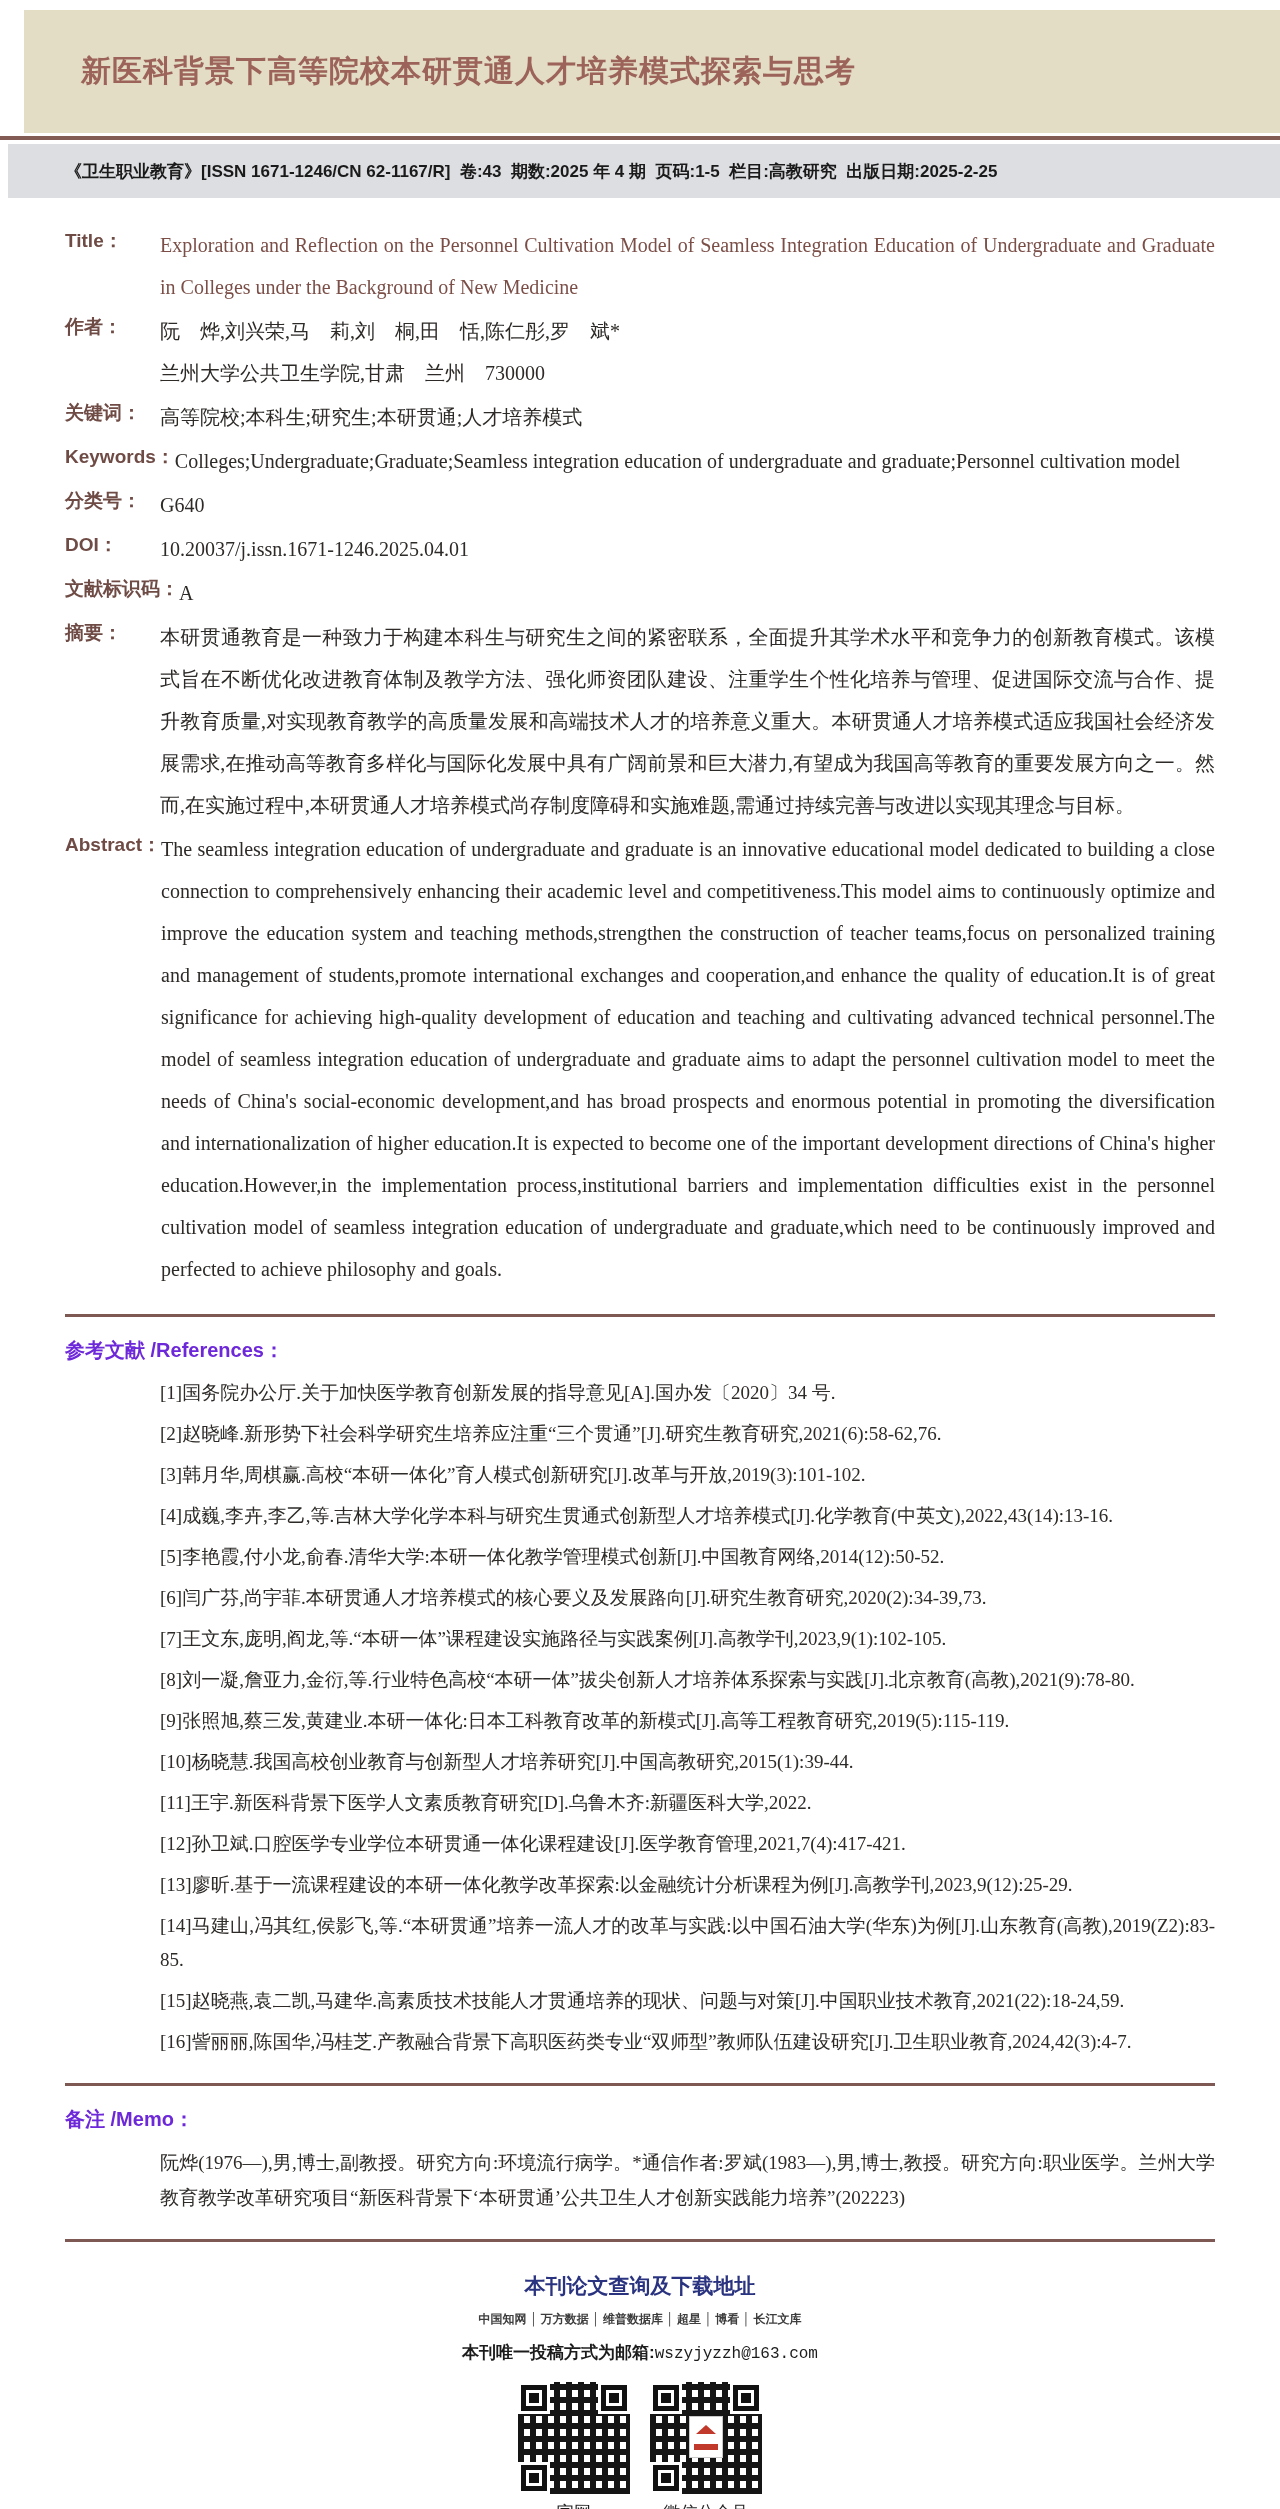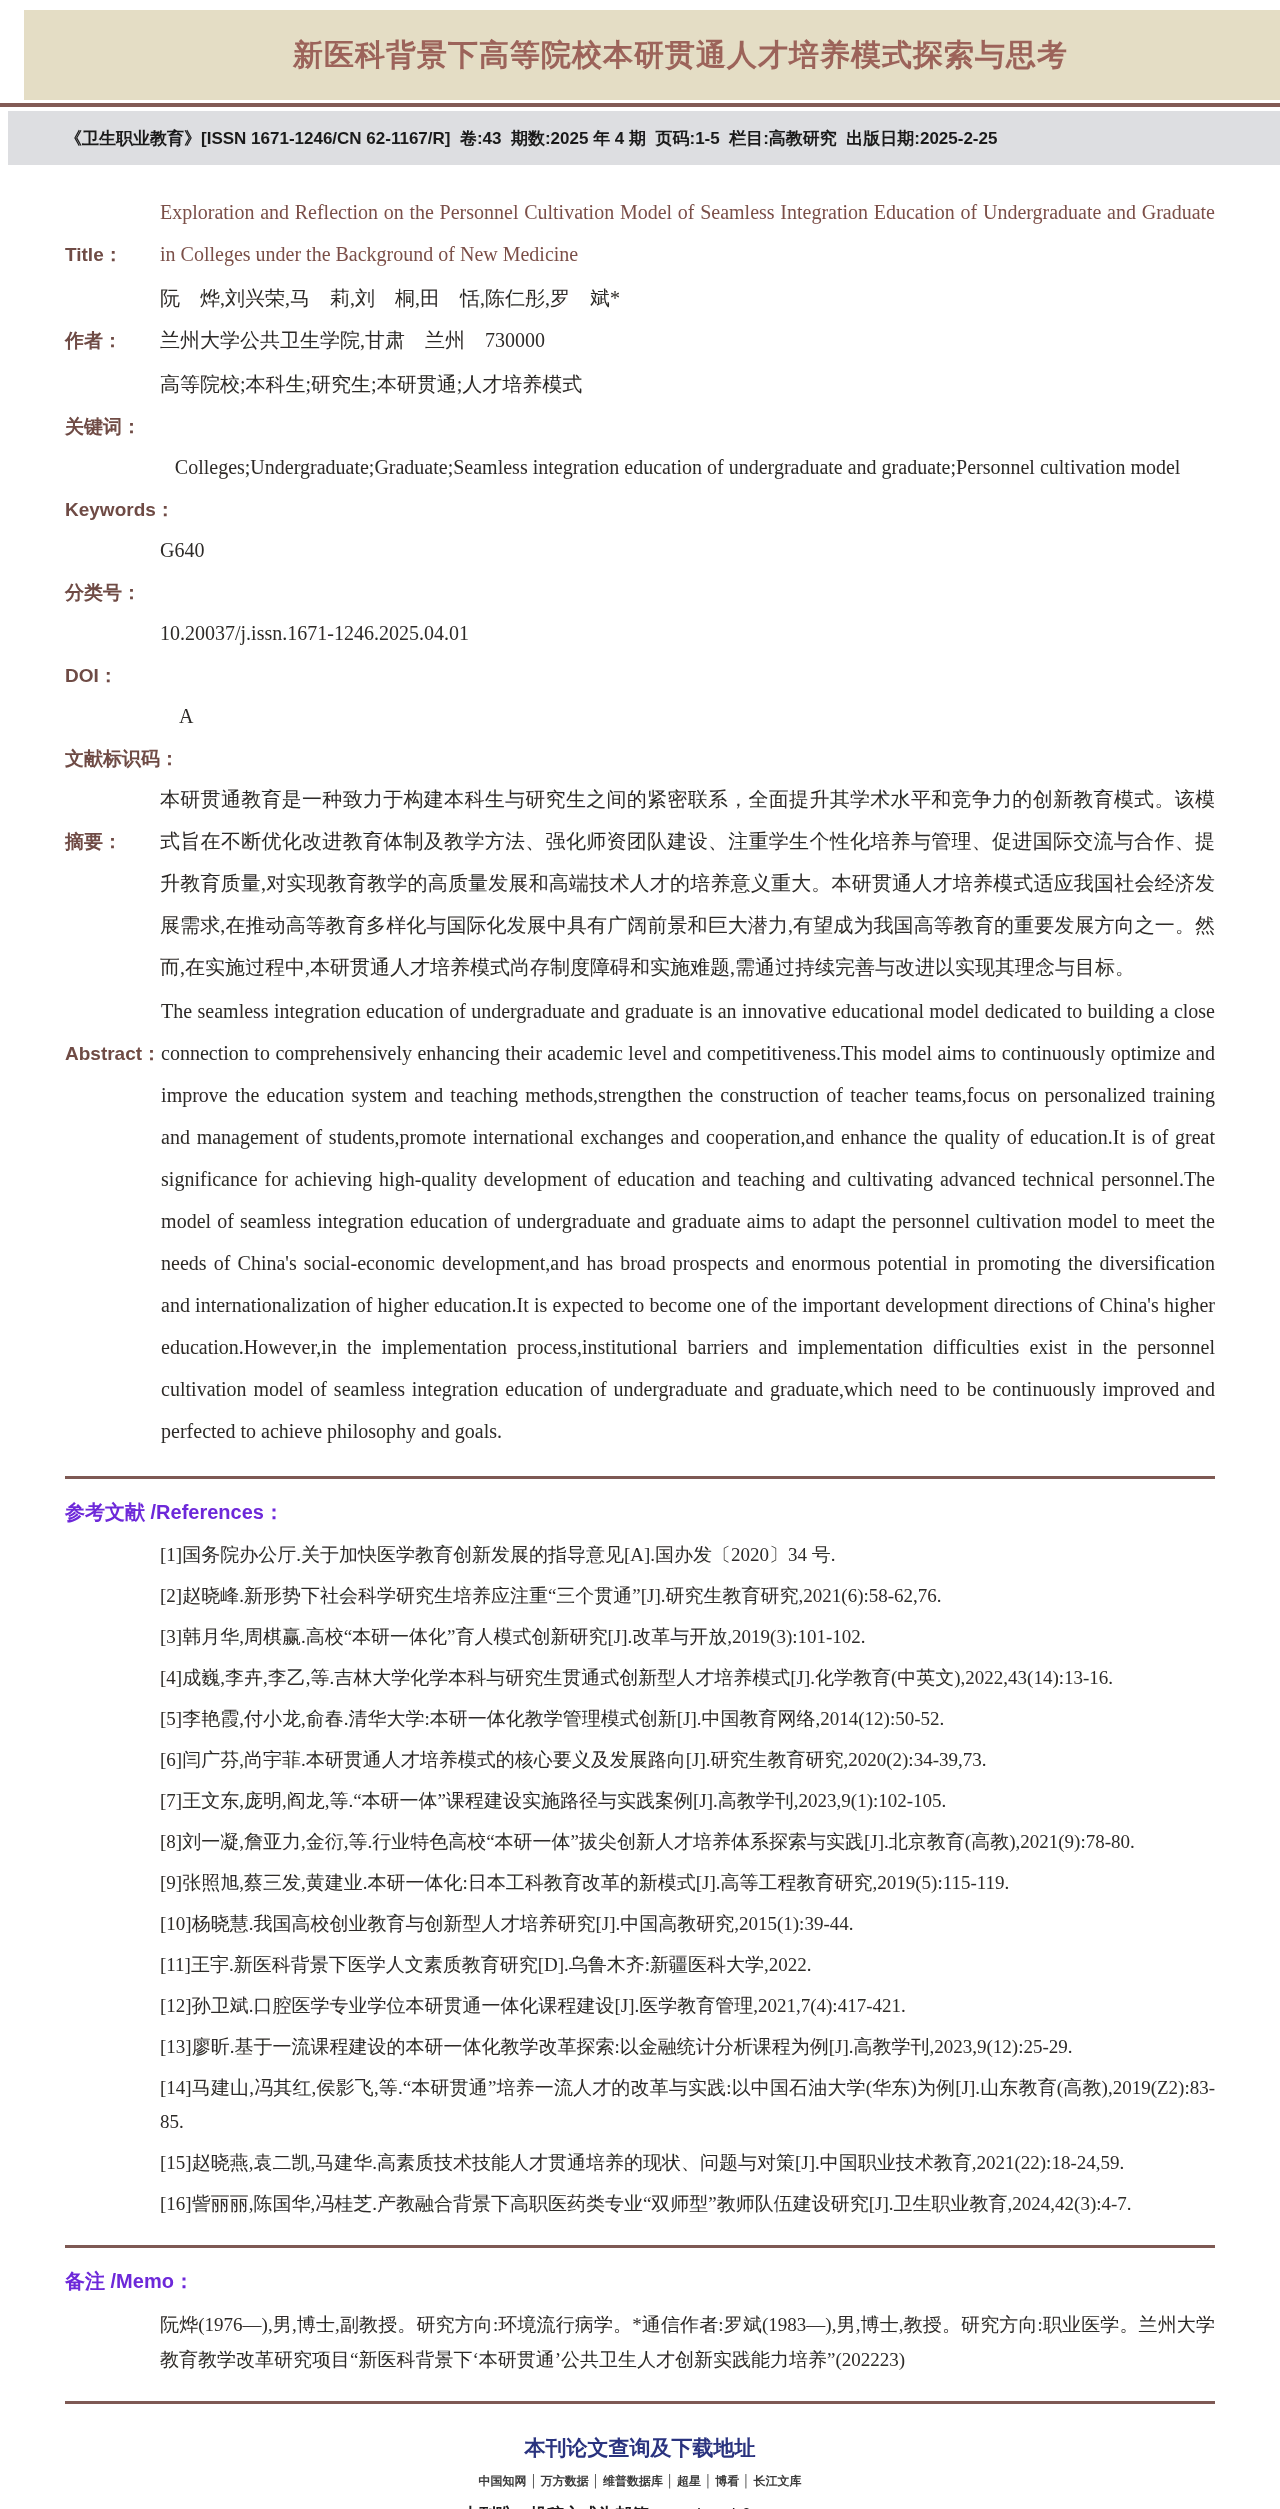--- a/index.html
+++ b/index.html
@@ -3,22 +3,22 @@
 <meta charset="utf-8">
 <style>
   html,body { margin:0; padding:0; }
   body {
     width:1280px; min-height:2509px; background:#ffffff;
     font-family:"Liberation Serif", serif; color:#2d2a27;
   }
 
   
   .banner {
-    margin:10px 0 0 24px; height:90px; background:#e4ddc5;
-    display:flex; align-items:center;justify-content:center;
+    margin:10px 0 0 24px; height:123px; background:#e4ddc5;
+    display:flex; align-items:center;
   }
   .banner-title {
     margin:0 0 0 57px; font-family:"Liberation Sans", sans-serif;
     font-weight:bold; font-size:30px; color:#9c635a; letter-spacing:1px;
   }
   .top-rule { border:none; border-top:4px solid #825b55; margin:3px 0 4px 0; }
 
   .journal-bar {
     margin-left:8px; height:54px; background:#dddee1;
     display:flex; align-items:center; padding-left:57px;
@@ -26,21 +26,21 @@
     font-size:17px; color:#1a1a1a;
   }
   .journal-bar span { white-space:pre; }
 
   
   .content { padding:26px 65px 0 65px; }
   .field-row { display:flex; margin-bottom:2px; }
   .field-label {
     flex:0 0 auto; min-width:95px;
     font-family:"Liberation Sans", sans-serif; font-weight:bold;
-    font-size:19px; color:#6f4b45; line-height:34px;margin-top:47px;
+    font-size:19px; color:#6f4b45; line-height:34px;
   }
   .field-value {
     flex:1 1 auto; font-size:20px; line-height:42px;
     text-align:justify; white-space:pre-line;
   }
   .maroon-text { color:#7b4f48; }
 
   
   .rule { border:none; border-top:3px solid #7e5954; margin:24px 0 20px 0; }
   .section-heading {

